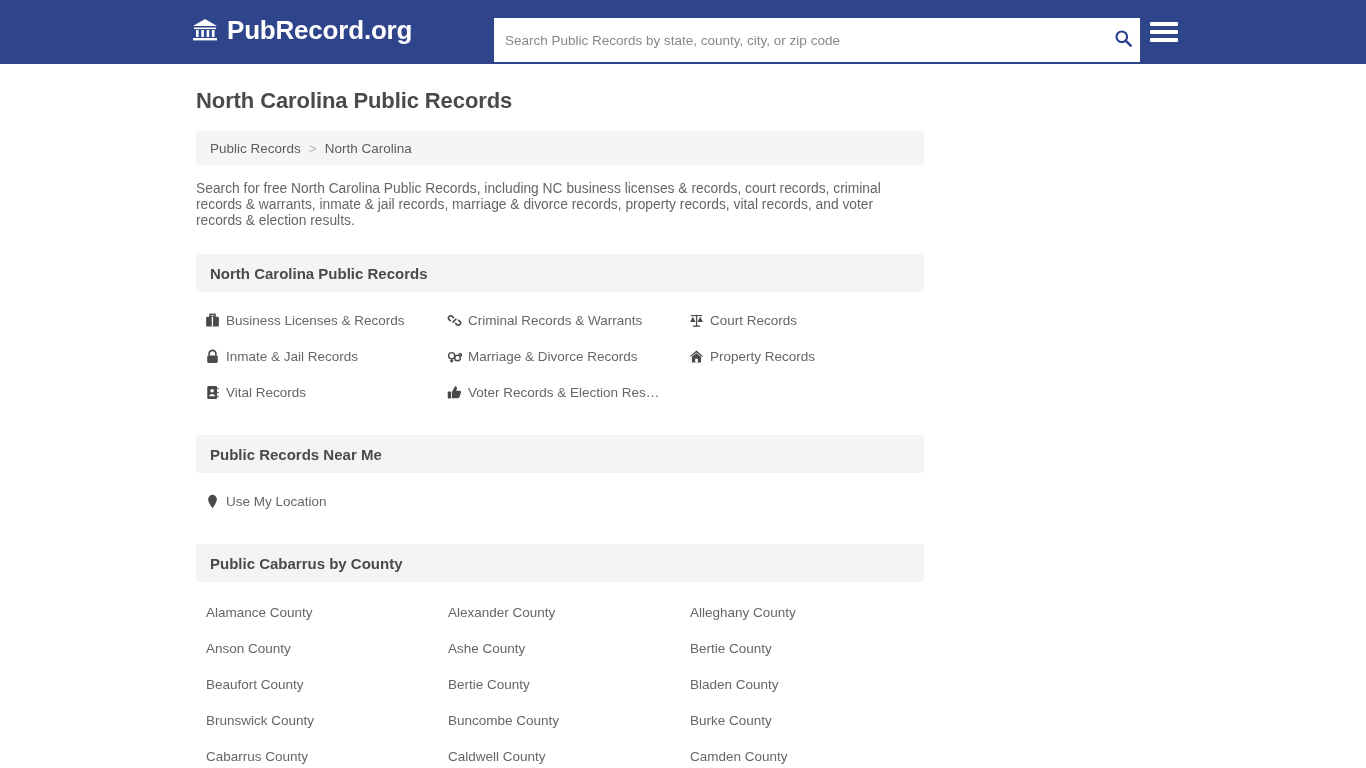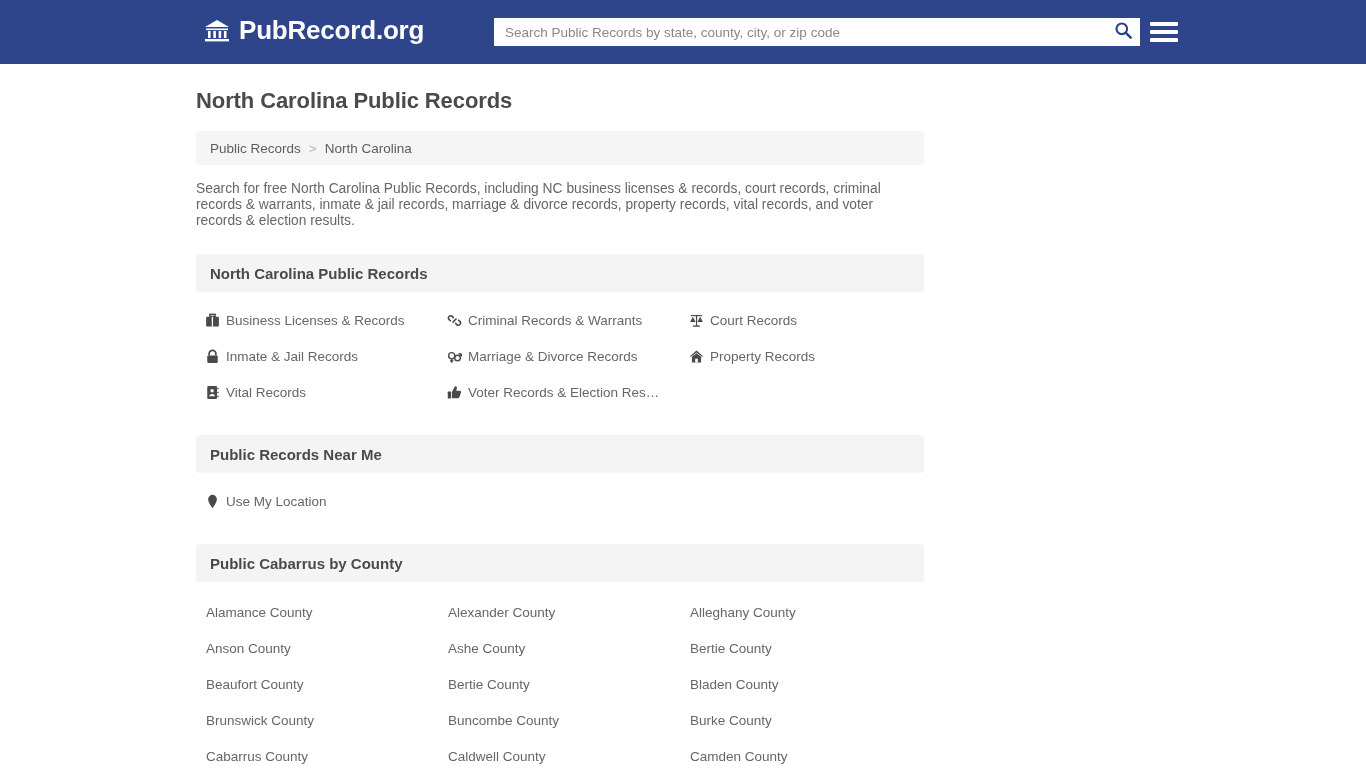--- a/index.html
+++ b/index.html
@@ -16,24 +16,24 @@
   
   #site-header {
     height: 64px;
     background: #2e458c;
     display: flex;
     align-items: center;
     position: relative;
   }
   #brand {
     position: absolute;
-    left: 204px;
+    left: 192px;
     top: 17px;
     display: flex;
-    align-items: flex-end;
+    align-items: center;
     gap: 9px;
     text-decoration: none;
     cursor: pointer;
   }
   #brand .bank-ico {
     width: 26px;
     height: 24px;
     display: block;
   }
   #brand .brand-text {
@@ -43,21 +43,21 @@
     letter-spacing: -0.2px;
     line-height: 26px;
     white-space: nowrap;
   }
 
   #search-wrap {
     position: absolute;
     left: 494px;
     top: 18px;
     width: 646px;
-    height: 28px;
+    height: 44px;
     background: #ffffff;
     display: flex;
     align-items: center;
   }
   #search-input {
     flex: 1;
     height: 100%;
     border: none;
     outline: none;
     background: transparent;

